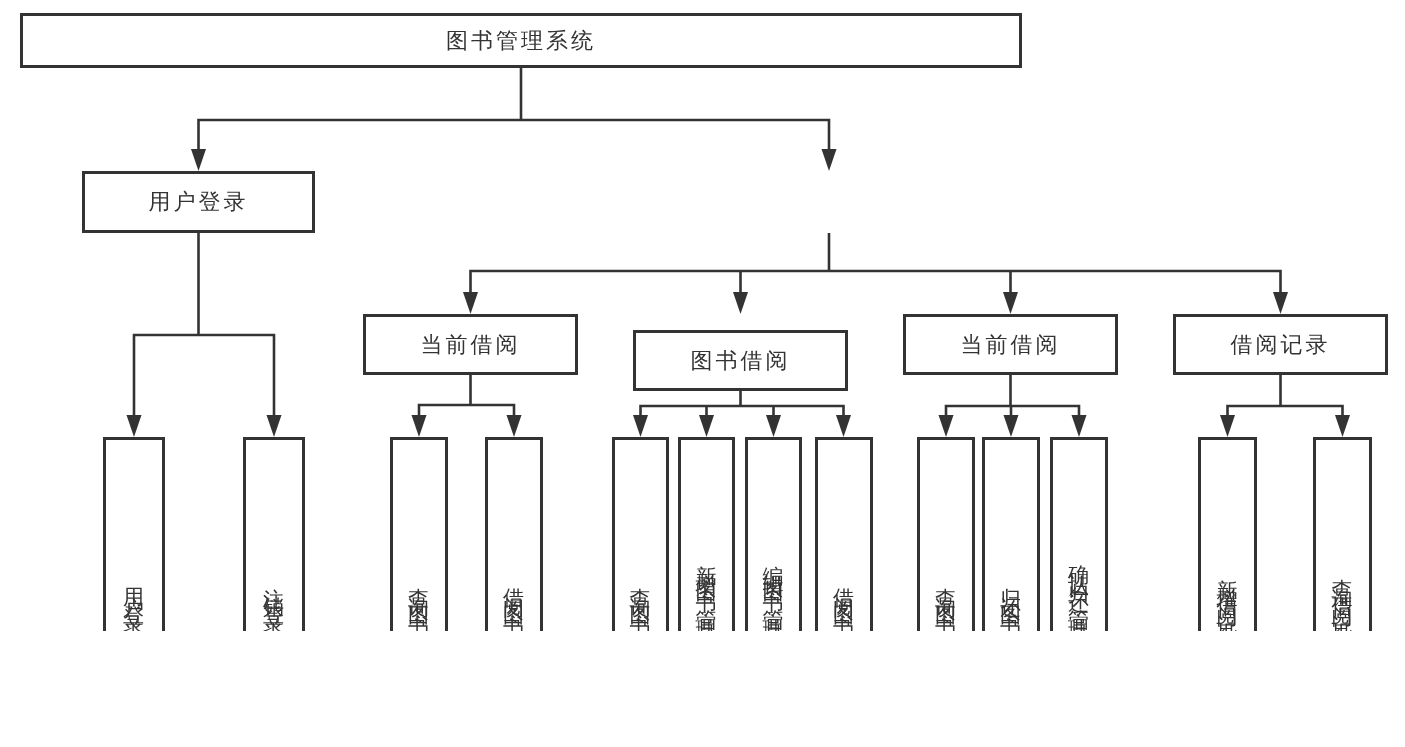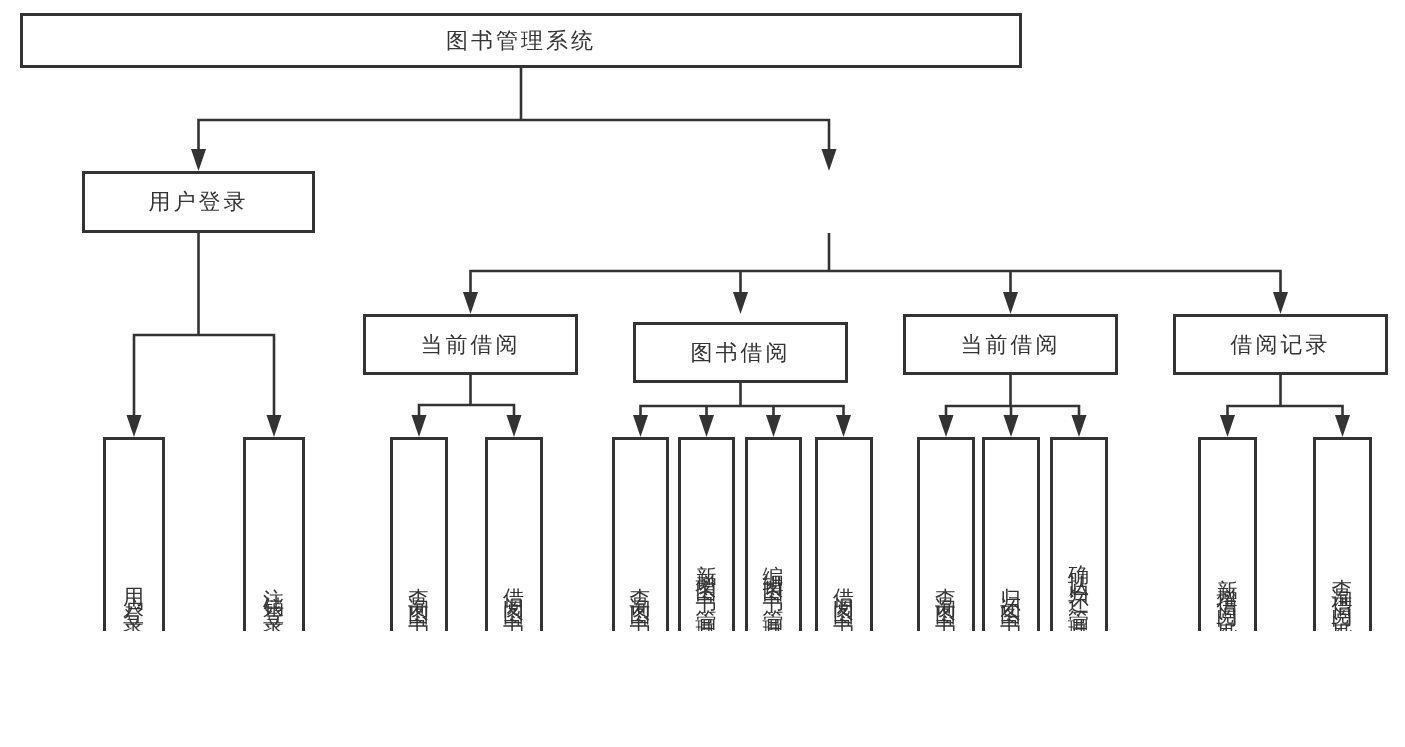--- a/index.html
+++ b/index.html
@@ -95,21 +95,21 @@
     <path d="M1280.5,375 V407.3 M1226.2,406 H1343.8 M1227.5,406 V420 M1342.5,406 V420"></path>
     <polygon points="1220,415 1235,415 1227.5,437"></polygon>
     <polygon points="1335,415 1350,415 1342.5,437"></polygon>
   </svg>
 
   <div class="box" style="left:20px;top:13px;width:1002px;height:55px;">图书管理系统</div>
 
   <div class="box" style="left:82px;top:171px;width:233px;height:62px;">用户登录</div>
 
   <div class="box" style="left:363px;top:314px;width:215px;height:61px;">当前借阅</div>
-  <div class="box" style="left:633px;top:322px;width:215px;height:61px;">图书借阅</div>
+  <div class="box" style="left:633px;top:330px;width:215px;height:61px;">图书借阅</div>
   <div class="box" style="left:903px;top:314px;width:215px;height:61px;">当前借阅</div>
   <div class="box" style="left:1173px;top:314px;width:215px;height:61px;">借阅记录</div>
 
   <div class="vbox" style="left:103px;top:437px;width:62px;height:303px;">
     <span class="vtext">用户登录</span>
   </div>
   <div class="vbox" style="left:243px;top:437px;width:62px;height:303px;">
     <span class="vtext">注销登录</span>
   </div>
 

